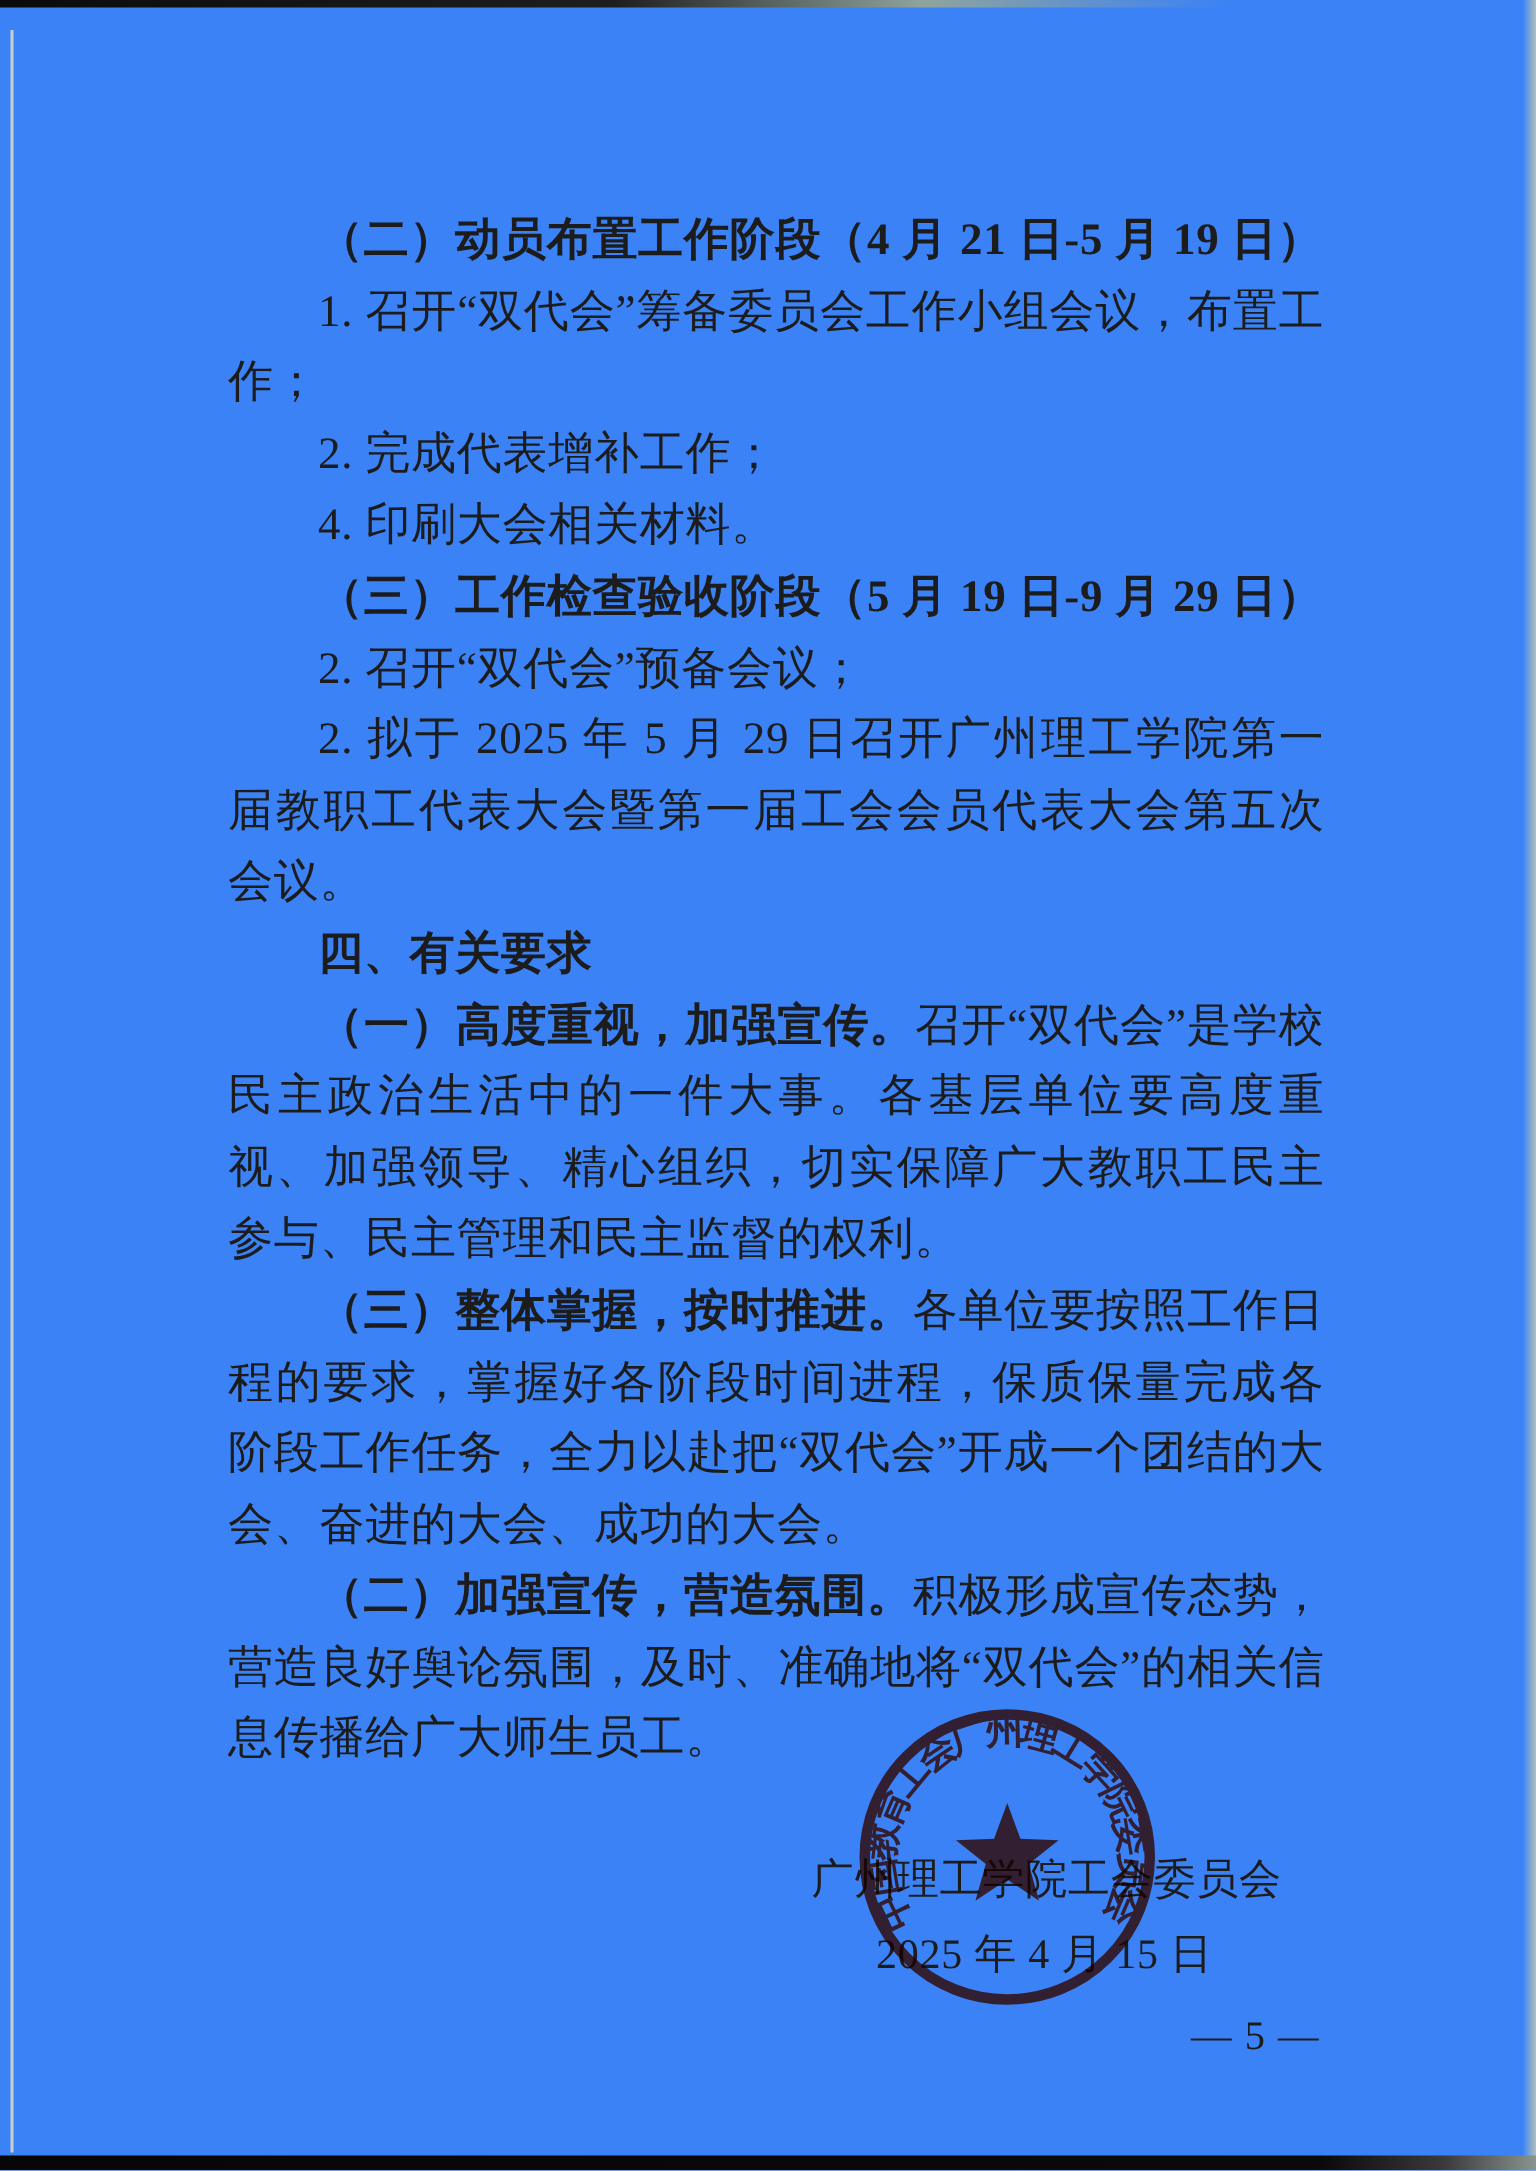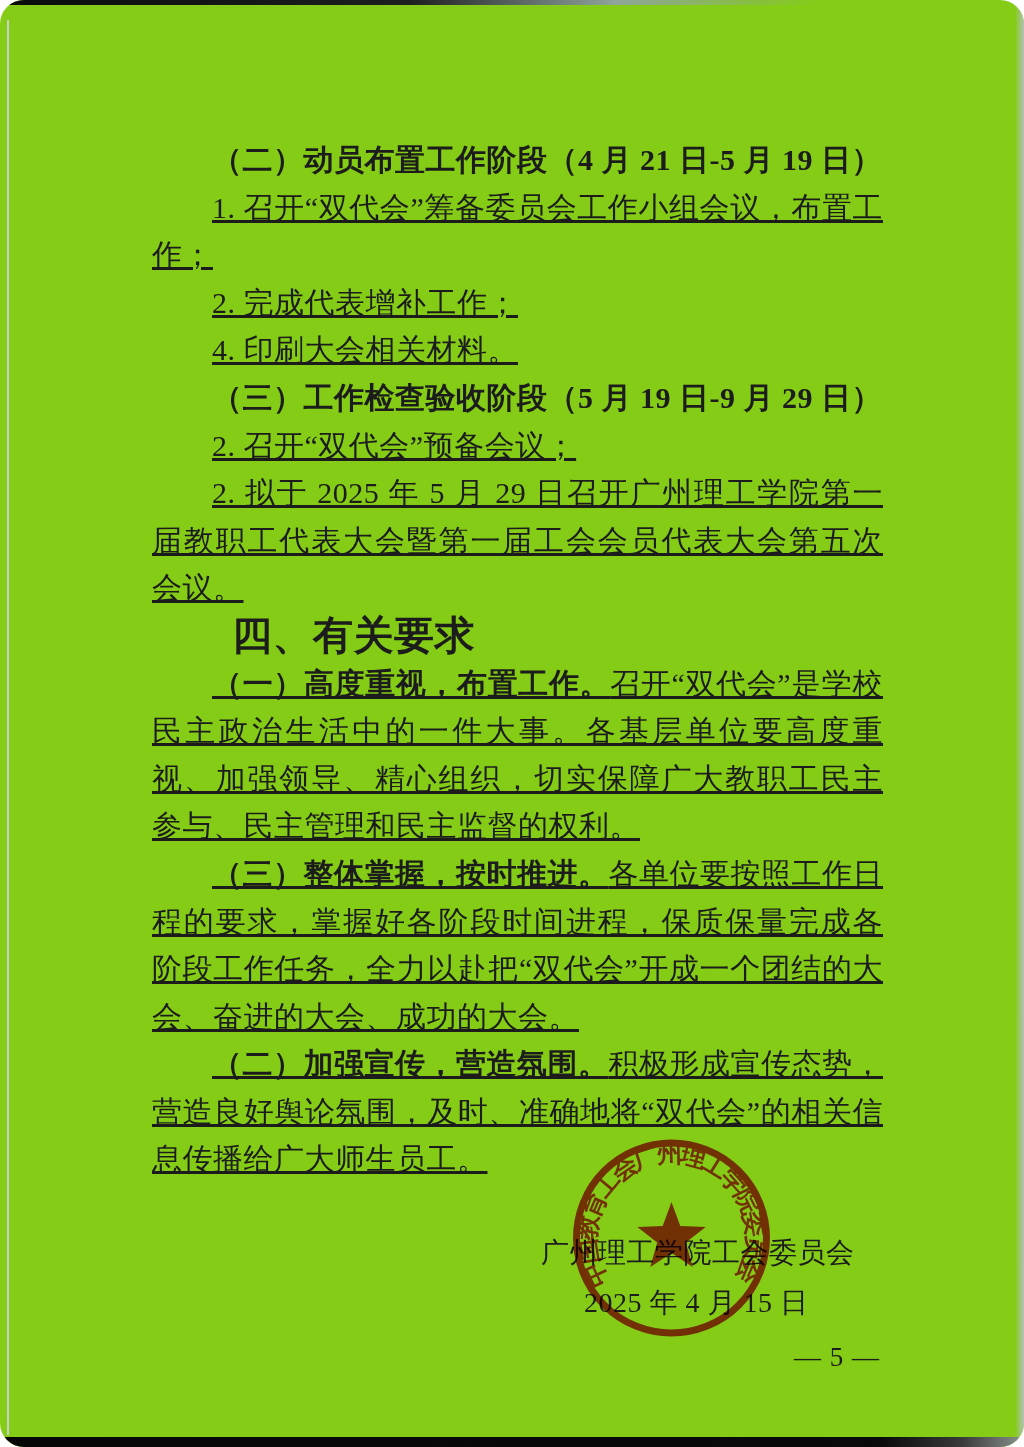--- a/index.html
+++ b/index.html
@@ -1,23 +1,22 @@
 <!DOCTYPE html>
 <html><head>
 <meta charset="utf-8">
 <style>
   html,body{margin:0;padding:0;}
   .page{
     position:relative;
     width:1024px;height:1447px;
-    background:#84cc16;
+    background:#3b82f6;
     overflow:hidden;
     font-family:"Liberation Serif", serif;
     color:#1c1c1c;
-    border-radius:24px;
   }
   
   .edge-top{
     position:absolute;top:0;left:0;width:100%;height:5px;
     background:linear-gradient(to right,#0b0b0b 0%,#1e1e1e 40%,#8fa49c 60%,rgba(255,255,255,0) 80%);
   }
   .edge-bottom{
     position:absolute;bottom:0;left:0;width:100%;height:10px;
     background:linear-gradient(to right,#070707 0%,#0a0a0a 86%,#3a3a3a 94%,#8a948f 100%);
   }
@@ -32,26 +31,26 @@
   
   .content{
     position:absolute;left:152px;top:136px;width:731px;
   }
   .content p{
     margin:0;
     font-size:30px;
     line-height:47.6px;
     letter-spacing:0.5px;
   }
-  p.body{text-indent:2em;text-align:justify;text-decoration:underline;}
+  p.body{text-indent:2em;text-align:justify;}
   p.kai-heading{text-indent:2em;font-weight:bold;}
   p.hei-heading{
     text-indent:2em;font-weight:bold;
     font-family:"Liberation Sans", sans-serif;
-    font-size:40px;
+    font-size:30px;
   }
   .lead{font-weight:bold;}
   
   .signature-line{
     position:absolute;left:541px;top:1234px;
     font-size:28px;letter-spacing:0.5px;
   }
   .date-line{
     position:absolute;left:584px;top:1284px;
     font-size:28px;letter-spacing:0.5px;
@@ -84,21 +83,21 @@
 
   <div class="content">
       <p class="kai-heading">（二）动员布置工作阶段（4 月 21 日-5 月 19 日）</p>
       <p class="body">1. 召开“双代会”筹备委员会工作小组会议，布置工作；</p>
       <p class="body">2. 完成代表增补工作；</p>
       <p class="body">4. 印刷大会相关材料。</p>
       <p class="kai-heading">（三）工作检查验收阶段（5 月 19 日-9 月 29 日）</p>
       <p class="body">2. 召开“双代会”预备会议；</p>
       <p class="body">2. 拟于 2025 年 5 月 29 日召开广州理工学院第一届教职工代表大会暨第一届工会会员代表大会第五次会议。</p>
       <p class="hei-heading">四、有关要求</p>
-      <p class="body"><span class="lead">（一）高度重视，布置工作。</span>召开“双代会”是学校民主政治生活中的一件大事。各基层单位要高度重视、加强领导、精心组织，切实保障广大教职工民主参与、民主管理和民主监督的权利。</p>
+      <p class="body"><span class="lead">（一）高度重视，加强宣传。</span>召开“双代会”是学校民主政治生活中的一件大事。各基层单位要高度重视、加强领导、精心组织，切实保障广大教职工民主参与、民主管理和民主监督的权利。</p>
       <p class="body"><span class="lead">（三）整体掌握，按时推进。</span>各单位要按照工作日程的要求，掌握好各阶段时间进程，保质保量完成各阶段工作任务，全力以赴把“双代会”开成一个团结的大会、奋进的大会、成功的大会。</p>
       <p class="body"><span class="lead">（二）加强宣传，营造氛围。</span>积极形成宣传态势，营造良好舆论氛围，及时、准确地将“双代会”的相关信息传播给广大师生员工。</p>
     </div>
 
   <div class="signature-line">广州理工学院工会委员会</div>
 
   <div class="date-line">2025 年 4 月 15 日</div>
 
   <div class="page-number">— 5 —</div>
 

